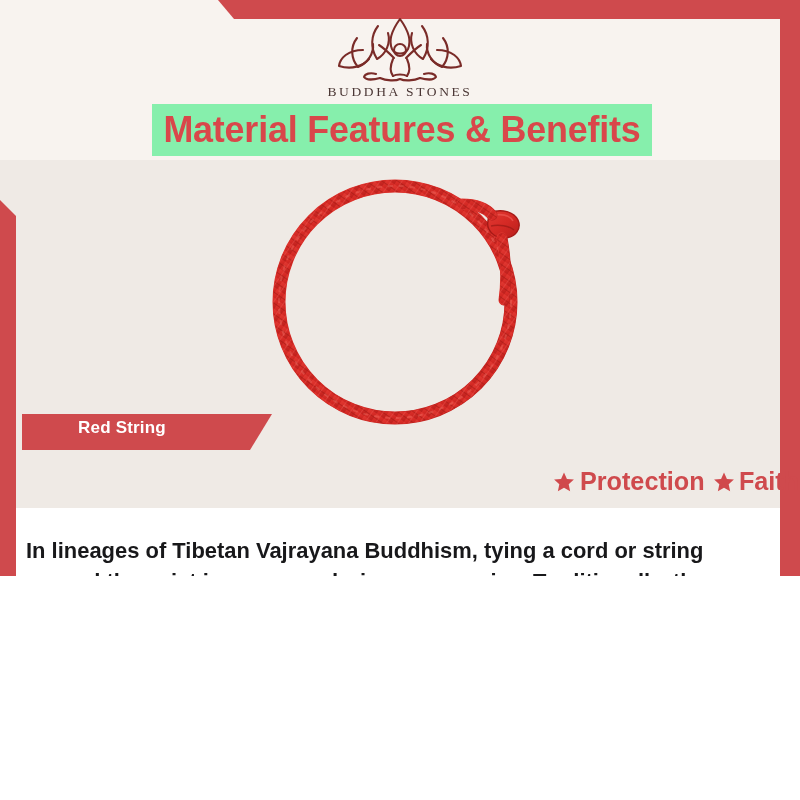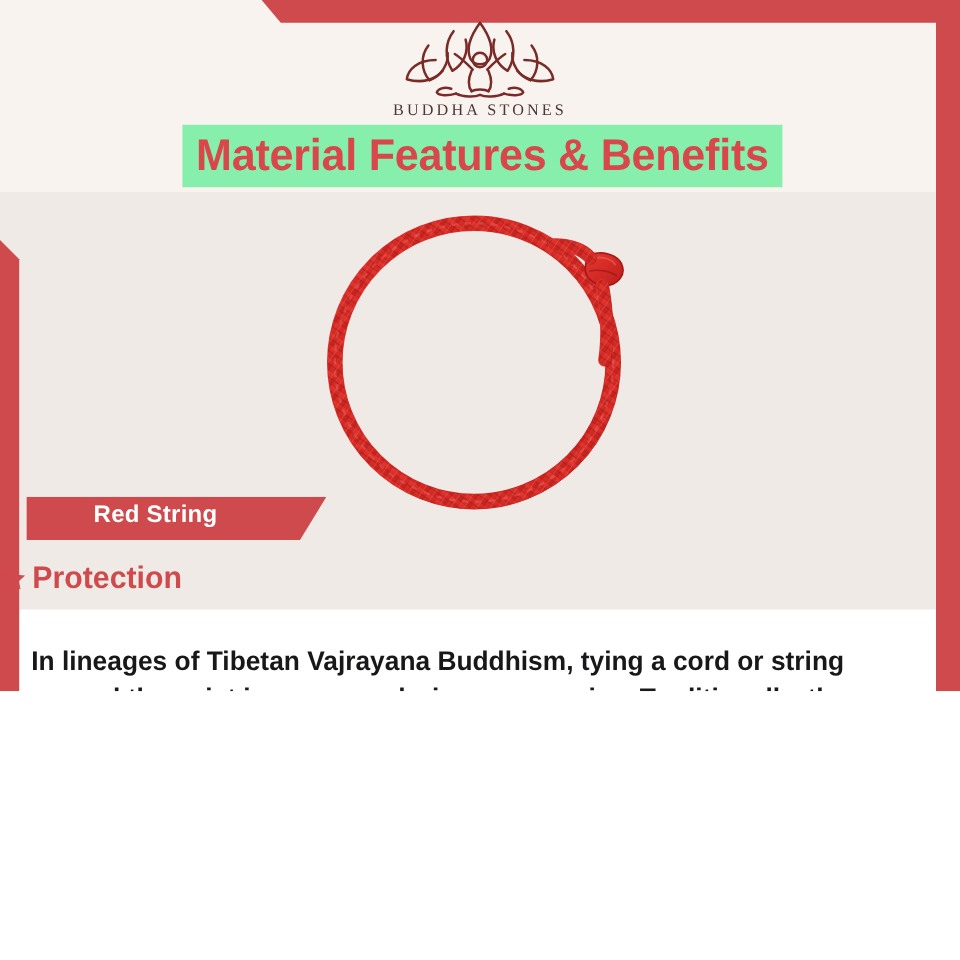--- a/index.html
+++ b/index.html
@@ -99,35 +99,35 @@
   
   .ribbon {
     position: absolute;
     left: 22px; top: 414px;
     width: 250px; height: 36px;
   }
   .ribbon-label {
     position: absolute;
     left: 78px; top: 418px;
     font-family: "Liberation Sans Narrow", "Liberation Sans", sans-serif;
-    font-size: 20px;
+    font-size: 17px;
     font-weight: bold;
     color: #ffffff;
     letter-spacing: 0.2px;
     white-space: nowrap;
   }
 
   
   .features {
     position: absolute;
     left: 0; top: 466px;
     width: 800px;
     display: flex;
     align-items: center;
-    justify-content: flex-start;
+    justify-content: flex-end;
     gap: 6px;
   }
   .feature {
     display: flex;
     align-items: center;
     gap: 3px;
   }
   .star {
     display: inline-block;
     width: 22px; height: 22px;
@@ -256,20 +256,26 @@
   <div class="features">
 
     <div class="feature">
       <svg class="star" viewBox="0 0 24 24">
         <polygon points="12,1.5 15.2,8.6 22.8,9.4 17.1,14.5 18.7,22 12,18.2 5.3,22 6.9,14.5 1.2,9.4 8.8,8.6" fill="#d0494c"></polygon>
       </svg>
       <span class="feature-label">Protection</span>
     </div>
 
 
+    <div class="feature">
+      <svg class="star" viewBox="0 0 24 24">
+        <polygon points="12,1.5 15.2,8.6 22.8,9.4 17.1,14.5 18.7,22 12,18.2 5.3,22 6.9,14.5 1.2,9.4 8.8,8.6" fill="#d0494c"></polygon>
+      </svg>
+      <span class="feature-label">Faith</span>
+    </div>
 
 
 
   </div>
 
   <p class="body-copy">In lineages of Tibetan Vajrayana Buddhism, tying a cord or string around the wrist is common during ceremonies. Traditionally, the Lama blesses the string and then ties a knot and imbues it with a mantra. Similar to other traditions, it's said that these red cords bring luck and offer protection. Throughout history and across philosophies, the red string has been worn for protection, faith, good luck, strength, and connection. Today many people use it as a reminder that they're not alone. It's also a symbol of being loved, supported and, feeling safe and secure. For others, it's a prompt to stay positive while facing any adversity.</p>
 
 </div>
 
 </body></html>

